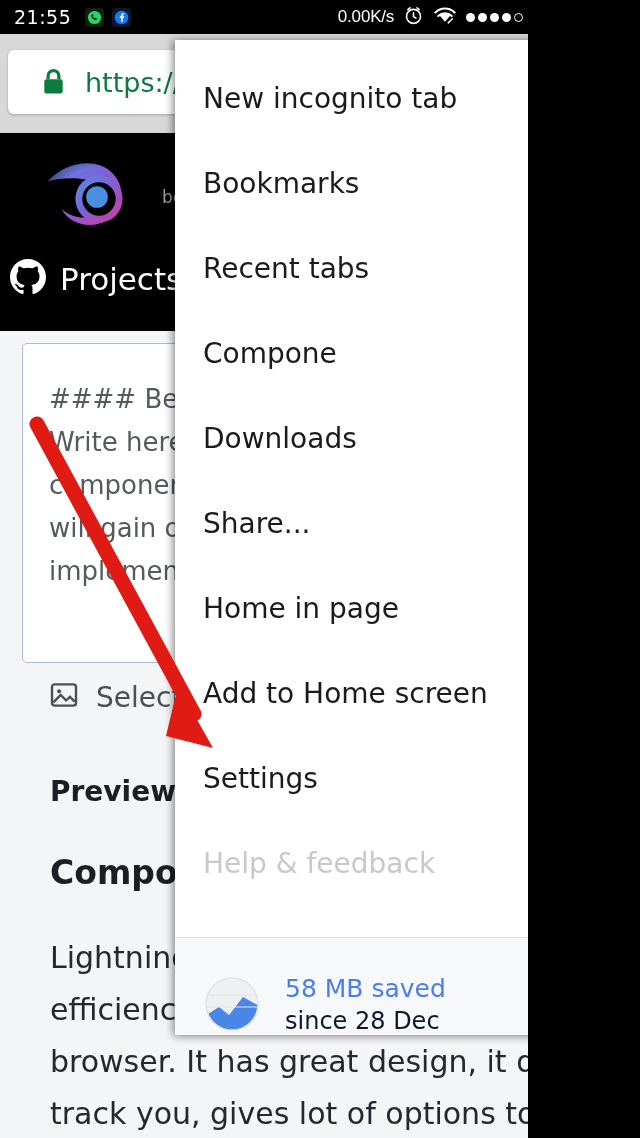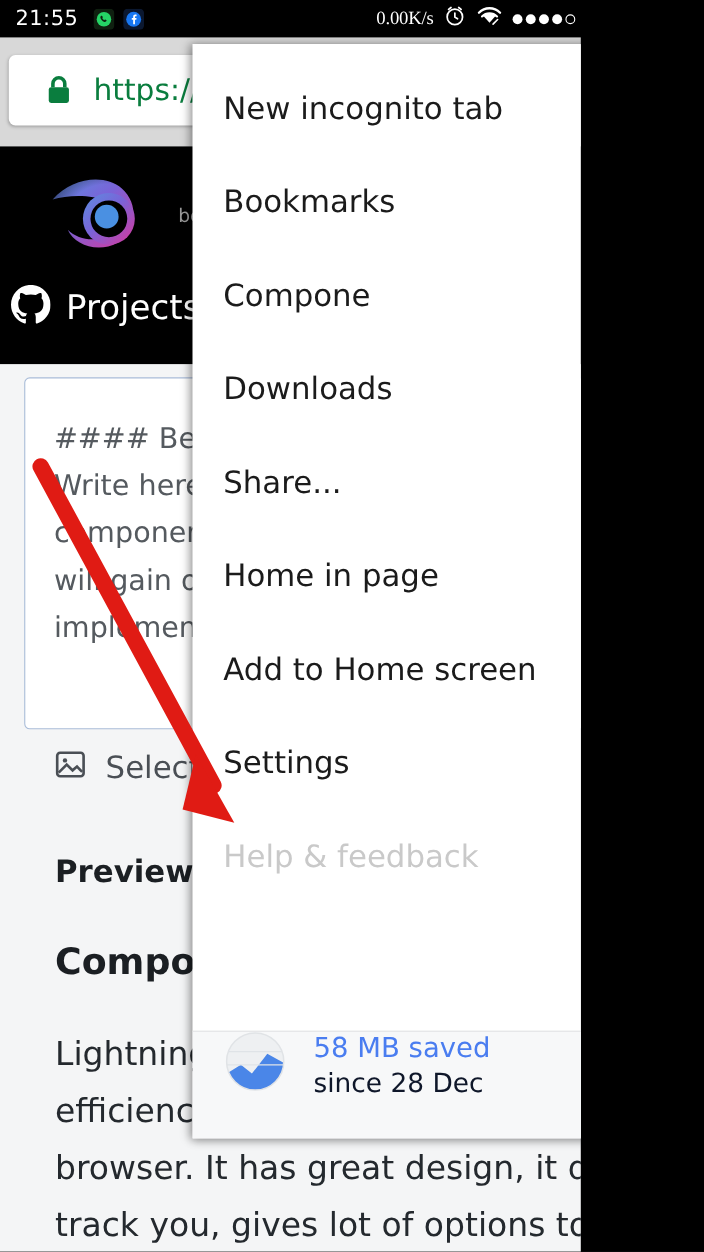--- a/index.html
+++ b/index.html
@@ -18,21 +18,21 @@
     display: flex; align-items: center;
   }
   .sb-clock {
     font-size: 19px; letter-spacing: .5px; margin-left: 14px;
     font-family: "DejaVu Sans", sans-serif;
   }
   .sb-appicons { display: flex; align-items: center; gap: 8px; margin-left: 14px; }
   .appicon { width: 19px; height: 19px; border-radius: 4px; display: block; }
   .sb-spacer { flex: 1; }
   .sb-right { display: flex; align-items: center; gap: 9px; margin-right: 10px; }
-  .sb-net { font-size: 17px; font-family: Liberation Serif, serif; letter-spacing: -.2px;}
+  .sb-net { font-size: 17px; font-family: Liberation Sans, sans-serif; letter-spacing: -.2px;}
   .sig-dots { display: flex; align-items: center; gap: 3px; }
   .dot { width: 9px; height: 9px; border-radius: 50%; background: #fff; }
   .dot.hollow { background: transparent; border: 1.6px solid #fff; }
   .battery {
     width: 40px; height: 19px; border: 1.8px solid #fff; border-radius: 10px;
     position: relative; overflow: hidden; display: flex; align-items: center;
   }
   .battery .fill {
     position: absolute; right: 0px; top: 0px; bottom: 0px;
     background: #f5a623; border-radius: 9px;
@@ -133,21 +133,21 @@
   }
   .menu-item.faded .mi-label { color: #c9c9c9; }
   .mi-spacer { flex: 1; }
   .checkbox {
     width: 30px; height: 30px; border: 2.5px solid #4a4a4a;
     border-radius: 2px; background: transparent;
   }
   .menu-footer {
     position: absolute; left: 0; bottom: 0; width: 465px; height: 98px;
     background: #f7f8f9; border-top: 1px solid #e2e3e5;
-    display: flex; align-items: flex-start; padding-left: 30px;
+    display: flex; align-items: flex-end; padding-left: 30px;
   }
   .saver-text { margin-left: 26px; }
   .saver-amount {
     font-size: 25px; color: #4a7df0; display: block;
     font-family: "Comic Sans MS", "DejaVu Sans", sans-serif;
   }
   .saver-since {
     font-size: 24px; color: #0f172a; display: block; margin-top: 4px;
     font-family: "Comic Sans MS", "DejaVu Sans", sans-serif;
   }
@@ -280,20 +280,23 @@
 
   <div class="menu">
     <div class="menu-items" id="menu-list">
         <div class="menu-item">
           <span class="mi-label">New incognito tab</span>
         </div>
         <div class="menu-item">
           <span class="mi-label">Bookmarks</span>
         </div>
         <div class="menu-item">
+          <span class="mi-label">Recent tabs</span>
+        </div>
+        <div class="menu-item">
           <span class="mi-label">Compone</span>
         </div>
         <div class="menu-item">
           <span class="mi-label">Downloads</span>
         </div>
         <div class="menu-item">
           <span class="mi-label">Share...</span>
         </div>
         <div class="menu-item">
           <span class="mi-label">Home in page</span>

